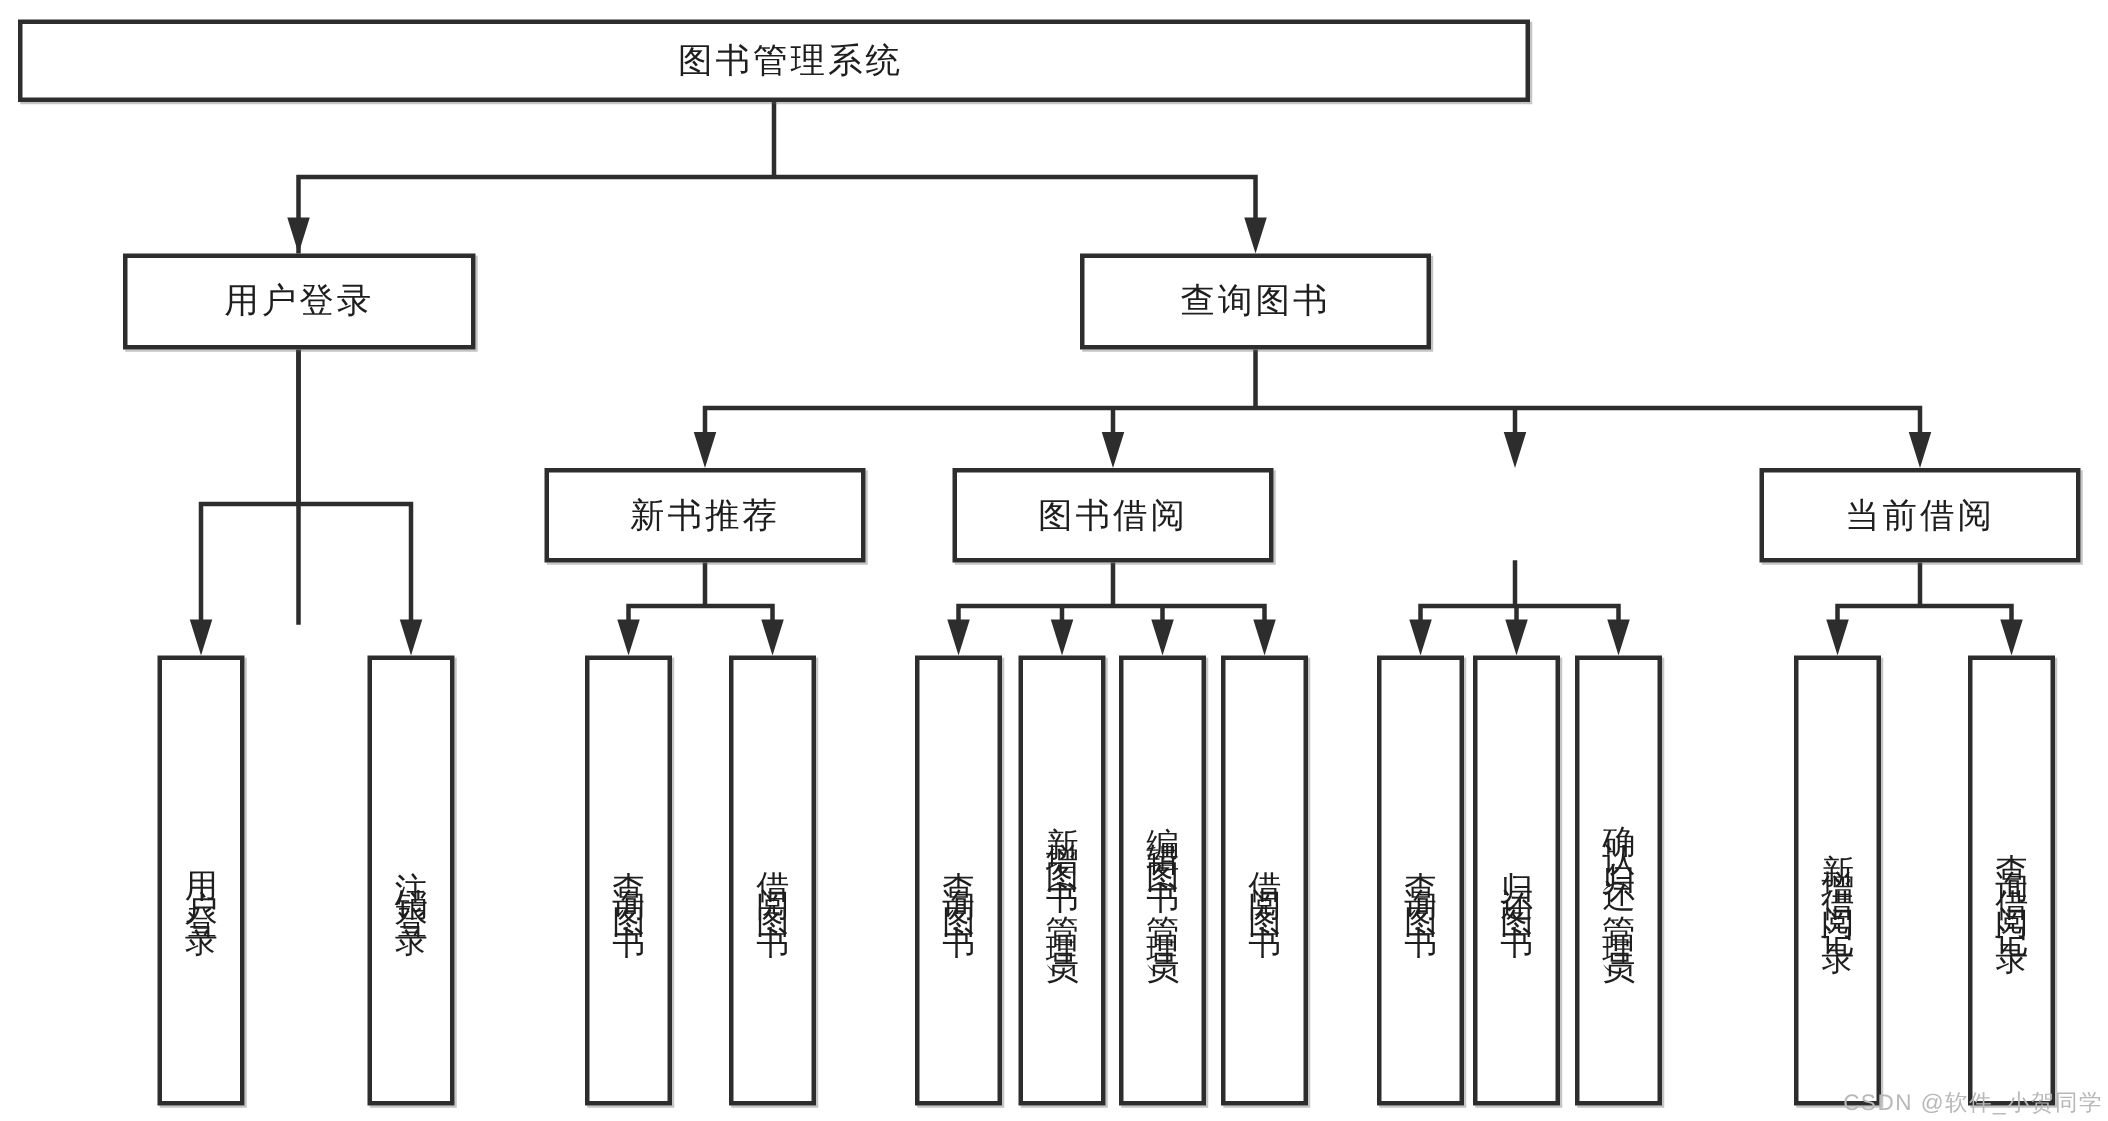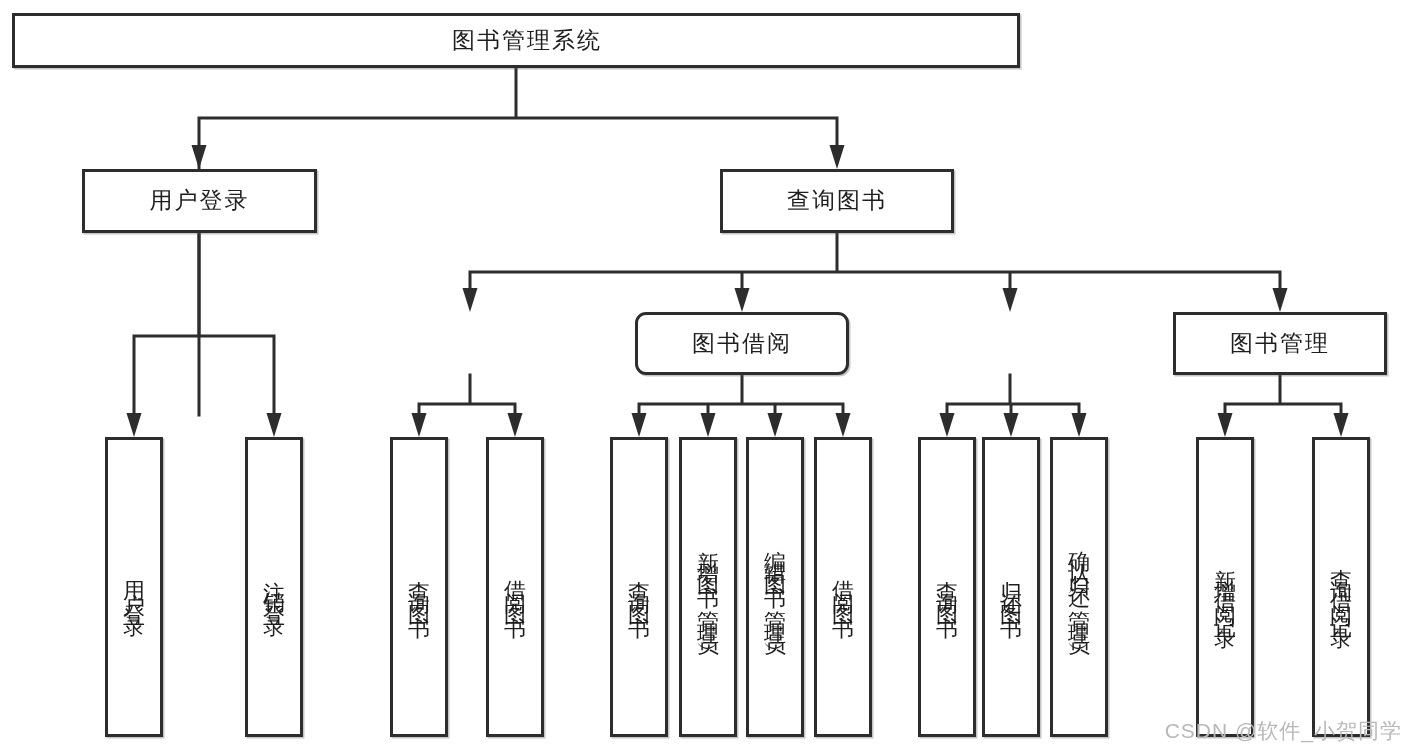--- a/index.html
+++ b/index.html
@@ -44,21 +44,21 @@
     writing-mode: vertical-rl;
     text-orientation: mixed;
     font-size: 22px;
     letter-spacing: 12px;
     white-space: nowrap;
   }
   .watermark {
     position: absolute;
     right: 3px;
     bottom: 2px;
-    font-size: 21px;
+    font-size: 15px;
     letter-spacing: 1px;
     color: #b8b8b8;
     white-space: nowrap;
   }
 </style>
 </head>
 <body>
 
 <div class="canvas">
 
@@ -110,22 +110,23 @@
       <polygon points="1217.5,413 1232.5,413 1225,437"></polygon>
       <polygon points="1333.5,413 1348.5,413 1341,437"></polygon>
     </g>
   </svg>
 
   <div class="node h-node" style="left:12px; top:13px; width:1008px; height:55px;padding-left:22px;">图书管理系统</div>
 
   <div class="node h-node" style="left:82px; top:169px; width:235px; height:64px;">用户登录</div>
   <div class="node h-node" style="left:720px; top:169px; width:234px; height:64px;">查询图书</div>
 
-  <div class="node h-node" style="left:635px; top:312px; width:214px; height:63px;border-radius:11px;">图书借阅</div>
-  <div class="node h-node" style="left:1173px; top:312px; width:214px; height:63px;">图书管理</div>
+  <div class="node h-node" style="left:363px; top:312px; width:214px; height:63px;">新书推荐</div>
+  <div class="node h-node" style="left:635px; top:312px; width:214px; height:63px;">图书借阅</div>
+  <div class="node h-node" style="left:1173px; top:312px; width:214px; height:63px;">当前借阅</div>
 
   <div class="node v-node" style="left:105px; top:437px; width:58px; height:300px;">用户登录</div>
   <div class="node v-node" style="left:245px; top:437px; width:58px; height:300px;">注销登录</div>
 
   <div class="node v-node" style="left:390px; top:437px; width:58px; height:300px;">查询图书</div>
   <div class="node v-node" style="left:486px; top:437px; width:58px; height:300px;">借阅图书</div>
 
   <div class="node v-node" style="left:610px; top:437px; width:58px; height:300px;">查询图书</div>
   <div class="node v-node" style="left:679px; top:437px; width:58px; height:300px;">新增图书（管理员）</div>
   <div class="node v-node" style="left:746px; top:437px; width:58px; height:300px;">编辑图书（管理员）</div>

